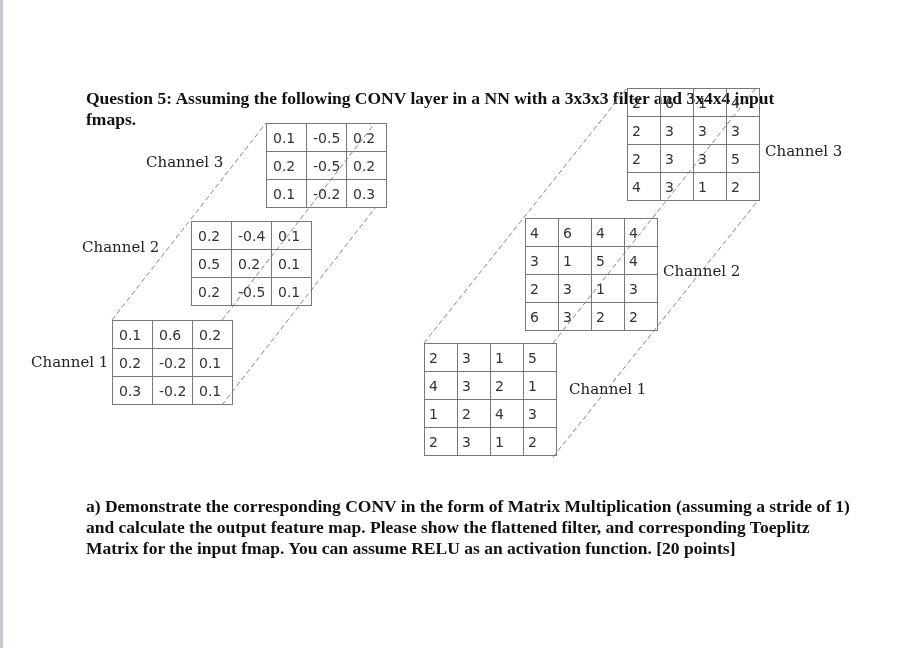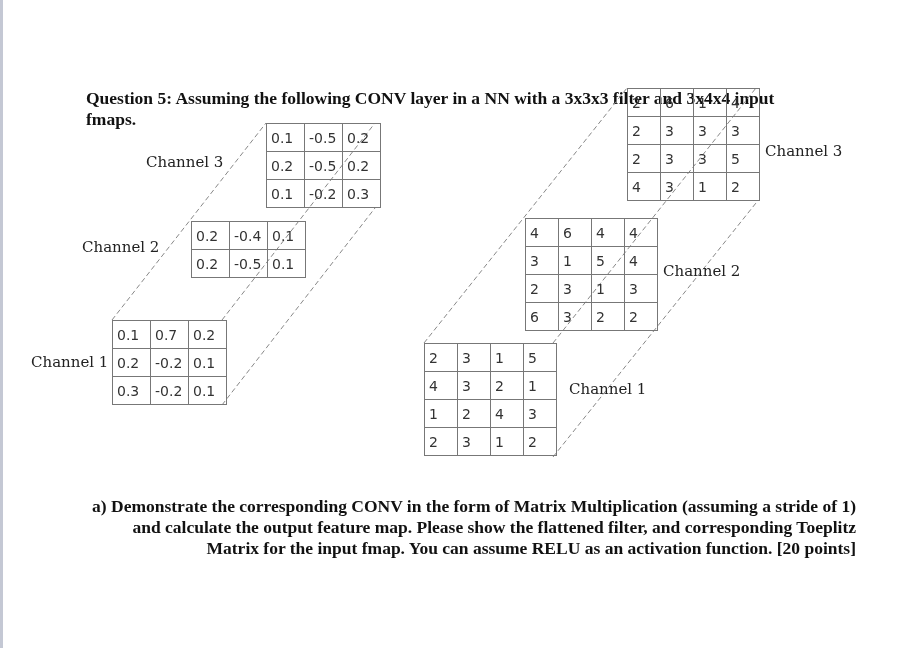--- a/index.html
+++ b/index.html
@@ -12,32 +12,32 @@
   .left-edge {
     position: absolute; left: 0; top: 0; width: 3px; height: 648px;
     background: #c4c8d4;
   }
   .question {
     position: absolute; left: 86px; top: 40px; width: 740px;
     font-weight: bold; font-size: 17.5px; line-height: 21px; margin-top: 48px;
   }
   .part-a {
     position: absolute; left: 86px; top: 496px; width: 770px;
-    font-weight: bold; font-size: 17.5px; line-height: 21px; text-align: right;
+    font-weight: bold; font-size: 17.5px; line-height: 21px;
   }
   svg.diagram { position: absolute; left: 0; top: 0; }
   .grid {
     position: absolute; border-collapse: collapse;
     font-family: "DejaVu Sans", sans-serif; font-size: 14px; color: #333;
   }
   .grid td {
     border: 1.3px solid #777; padding: 0 0 0 4px; text-align: left;
     vertical-align: middle; background: transparent;
   }
-  .filter td { width: 33px; height: 27px; }
+  .filter td { width: 33px; height: 27px; padding-left: 6px; }
   .input td { width: 28px; height: 27px; }
   .label {
     position: absolute; font-family: "DejaVu Serif", serif; font-size: 15px; color: #222;
     white-space: nowrap;
   }
 </style>
 </head>
 <body>
 
 <div class="left-edge"></div>
@@ -79,33 +79,38 @@
 <div class="label" style="left:146px; top:153px;">Channel 3</div>
 
 <table class="grid filter" style="left:191px; top:221px;">
   <tbody>
       <tr>
         <td>0.2</td>
         <td>-0.4</td>
         <td>0.1</td>
       </tr>
   <tr>
+        <td>0.5</td>
+        <td>0.2</td>
+        <td>0.1</td>
+      </tr>
+  <tr>
         <td>0.2</td>
         <td>-0.5</td>
         <td>0.1</td>
       </tr>
 </tbody>
   </table>
 <div class="label" style="left:82px; top:238px;">Channel 2</div>
 
 <table class="grid filter" style="left:112px; top:320px;">
   <tbody>
       <tr>
         <td>0.1</td>
-        <td>0.7</td>
+        <td>0.6</td>
         <td>0.2</td>
       </tr>
   <tr>
         <td>0.2</td>
         <td>-0.2</td>
         <td>0.1</td>
       </tr>
   <tr>
         <td>0.3</td>
         <td>-0.2</td>

